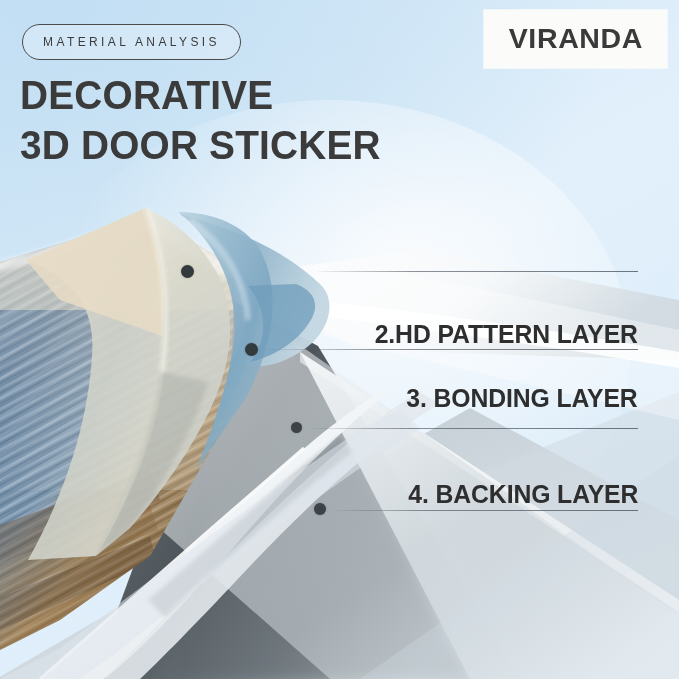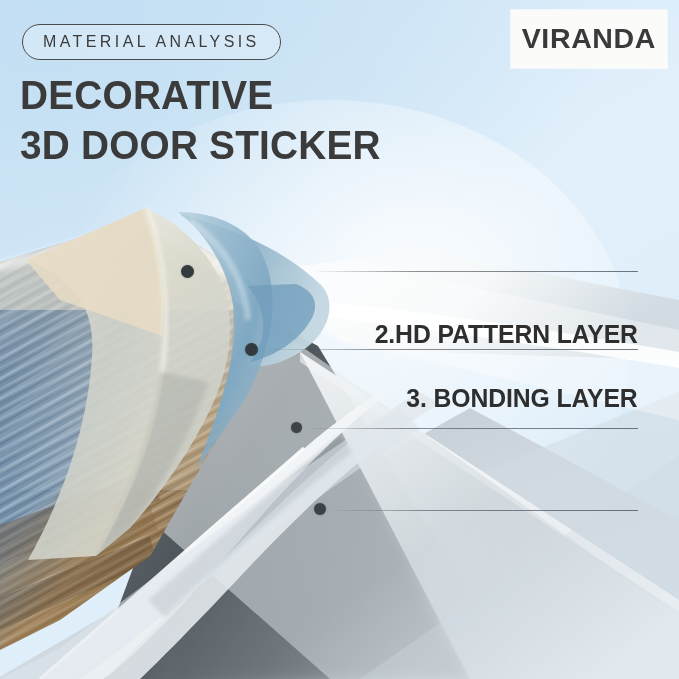--- a/index.html
+++ b/index.html
@@ -23,28 +23,28 @@
   
   .pill {
     position:absolute; left:22px; top:24px;
     height:36px; padding:0 20px;
     display:flex; align-items:center;
     border:1.6px solid #4b4b4b;
     border-radius:20px;
     background:rgba(255,255,255,0.26);
   }
   .pill-text {
-    font-size:16px; font-weight:400; letter-spacing:3.4px;
+    font-size:12px; font-weight:400; letter-spacing:3.4px;
     color:#3c3c3c; white-space:nowrap;
     font-family:"Liberation Sans","DejaVu Sans",sans-serif;
   }
 
   .logo-box {
     position:absolute; right:12px; top:10px;
-    width:156px; height:58px;
+    width:183px; height:58px;
     background:#fbfbf9;
     display:flex; align-items:center; justify-content:center;
     box-shadow:0 0 0 1px rgba(255,255,255,0.6);
   }
   .logo-text {
     font-size:28px; font-weight:700; letter-spacing:0.6px;
     color:#3a3a3a;
     transform:scaleX(1.02);
   }
 
@@ -355,14 +355,17 @@
   <span class="dot d2"></span>
   <span class="dot d3"></span>
   <span class="dot d4"></span>
 
   <div class="callout c2">
     <span class="callout-text">2.HD PATTERN LAYER</span>
   </div>
   <div class="callout c3">
     <span class="callout-text">3. BONDING LAYER</span>
   </div>
+  <div class="callout c4">
+    <span class="callout-text">4. BACKING LAYER</span>
+  </div>
 
 </div>
 
 </body></html>

